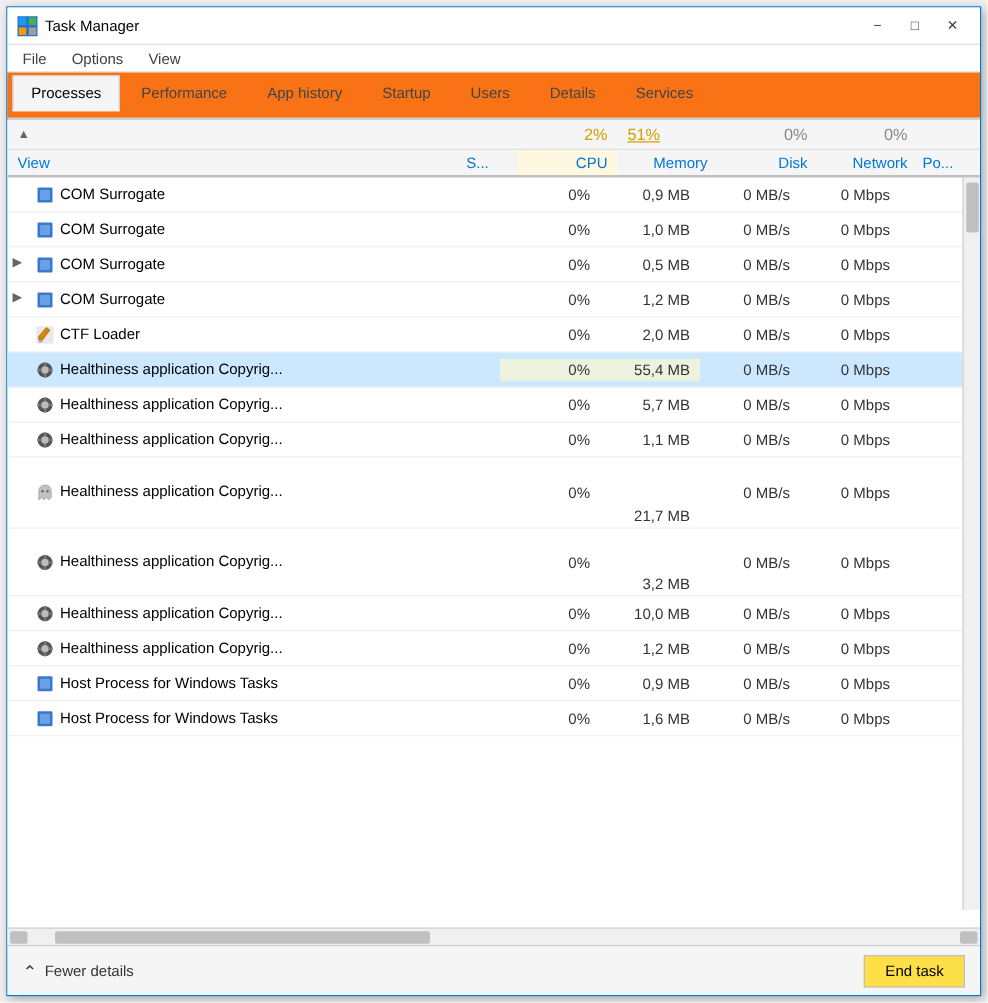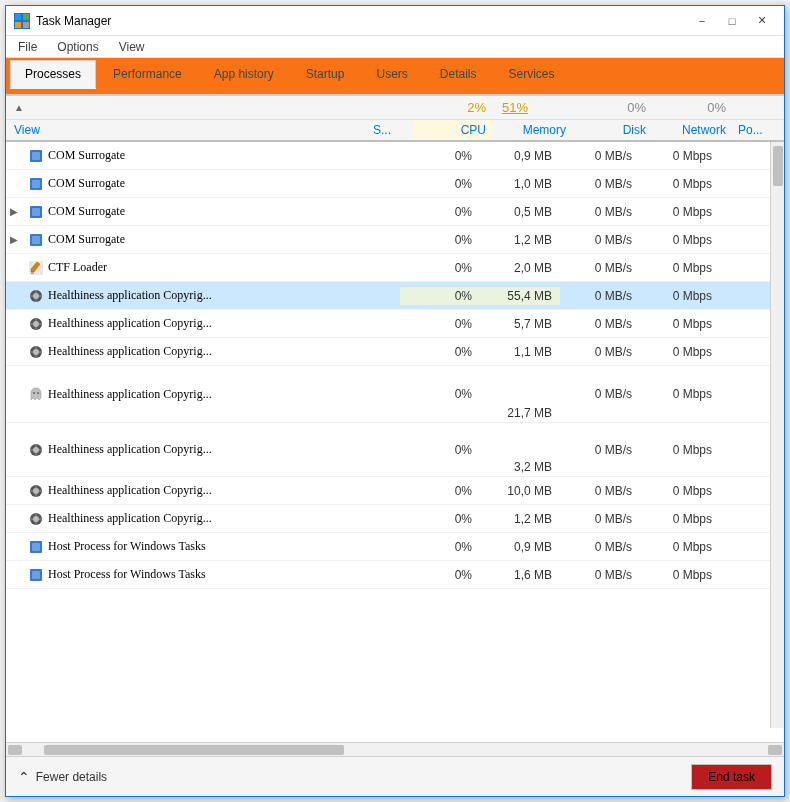--- a/index.html
+++ b/index.html
@@ -127,27 +127,26 @@
       grid-template-columns: 1fr 45px 80px 80px 80px 80px 50px;
       border-bottom: 1px solid #f0f0f0;
       min-height: 28px;
       align-items: center;
       cursor: default;
     }
     .process-row.selected { background: #cce8ff; }
 
     .process-name {
       display: flex;
-      align-items: center;
+      align-items: flex-start;
       padding: 2px 4px;
       gap: 4px;
       font-size: 12px;
       overflow: hidden;
       white-space: nowrap;
-      font-family: Liberation Serif, serif;
     }
     .process-icon {
       width: 16px;
       height: 16px;
       flex-shrink: 0;
       display: flex;
       align-items: center;
       justify-content: center;
       font-size: 12px;
     }
@@ -191,21 +190,21 @@
     .fewer-details {
       display: flex;
       align-items: center;
       gap: 6px;
       cursor: pointer;
       font-size: 12px;
       color: #333;
     }
     .end-task-btn {
       padding: 5px 16px;
-      background: #b91c1c;
+      background: #fde047;
       border: 1px solid #c0c0c0;
       font-size: 12px;
       cursor: pointer;
       color: #000;
       margin-left: 41px;
     }
 
     .h-scrollbar {
       height: 14px;
       background: #f0f0f0;

